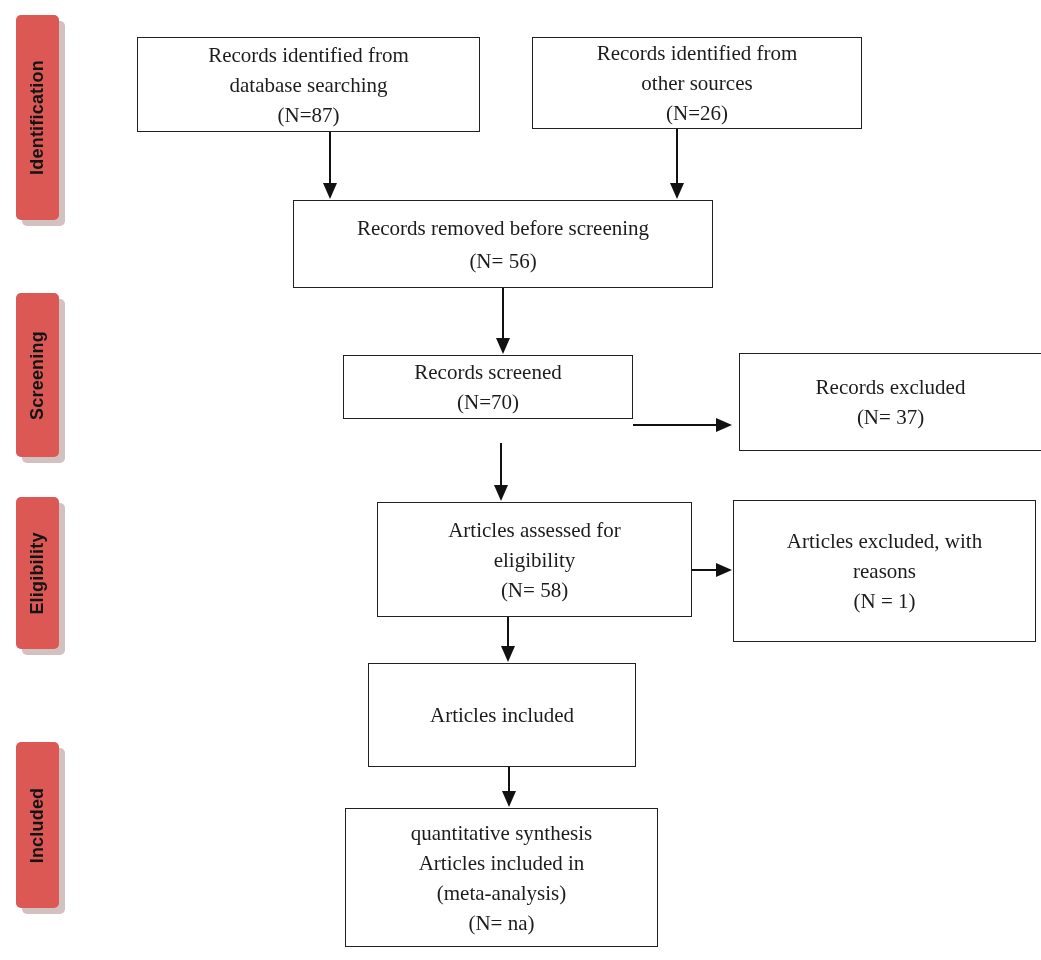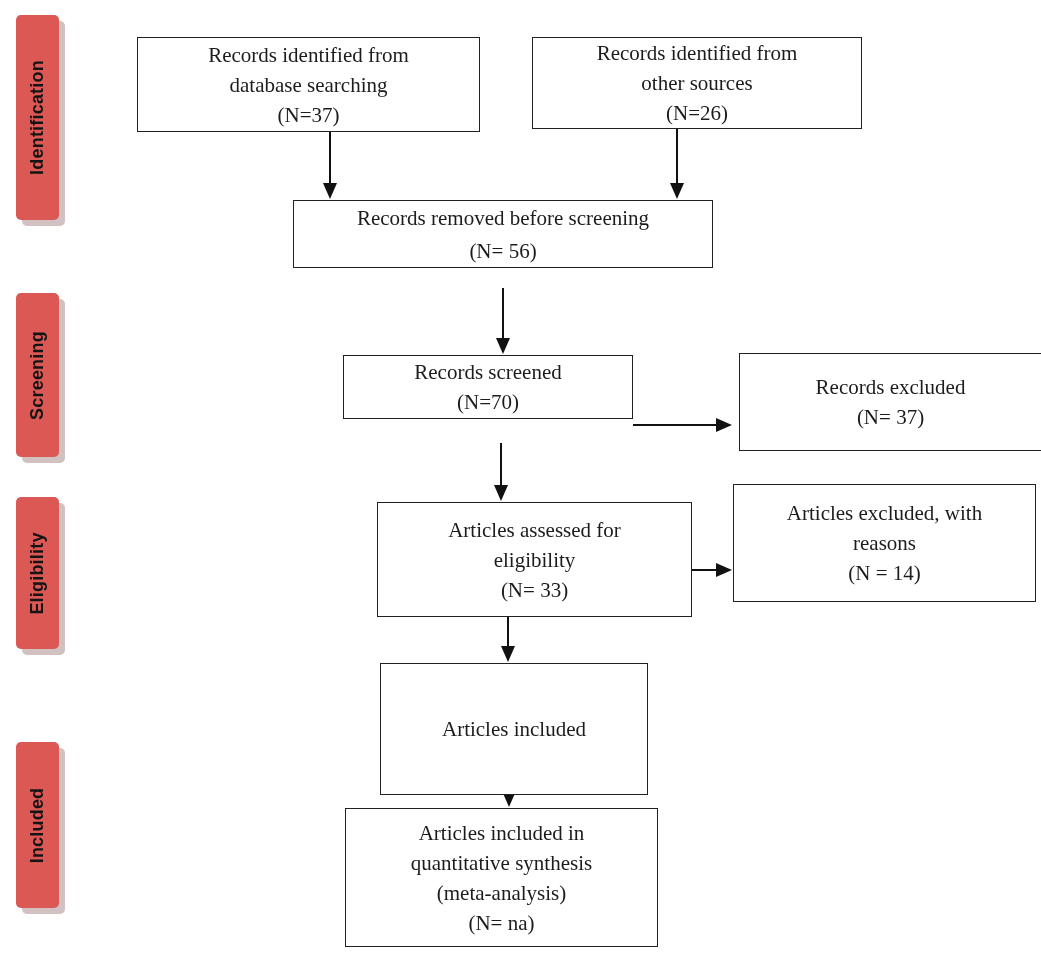--- a/index.html
+++ b/index.html
@@ -89,60 +89,60 @@
   <div class="stage" style="left:16px;top:497px;width:43px;height:152px">
     <span class="stage-text">Eligibility</span>
   </div>
   <div class="stage" style="left:16px;top:742px;width:43px;height:166px">
     <span class="stage-text">Included</span>
   </div>
 
   <div class="box" style="left:137px;top:37px;width:343px;height:95px">
     <span class="line">Records identified from</span>
     <span class="line">database searching</span>
-    <span class="line">(N=37)</span>
+    <span class="line">(N=87)</span>
   </div>
 
   <div class="box" style="left:532px;top:37px;width:330px;height:92px">
     <span class="line">Records identified from</span>
     <span class="line">other sources</span>
     <span class="line">(N=26)</span>
   </div>
 
-  <div class="box" style="left:293px;top:200px;width:420px;height:68px">
+  <div class="box" style="left:293px;top:200px;width:420px;height:88px">
     <span class="line">Records removed before screening</span>
     <span class="line line-gap">(N= 56)</span>
   </div>
 
   <div class="box" style="left:343px;top:355px;width:290px;height:64px">
     <span class="line">Records screened</span>
     <span class="line">(N=70)</span>
   </div>
 
   <div class="box" style="left:739px;top:353px;width:303px;height:98px">
     <span class="line">Records excluded</span>
     <span class="line">(N= 37)</span>
   </div>
 
   <div class="box" style="left:377px;top:502px;width:315px;height:115px">
     <span class="line">Articles assessed for</span>
     <span class="line">eligibility</span>
-    <span class="line">(N= 33)</span>
+    <span class="line">(N= 58)</span>
   </div>
 
-  <div class="box" style="left:733px;top:484px;width:303px;height:118px">
+  <div class="box" style="left:733px;top:500px;width:303px;height:142px">
     <span class="line">Articles excluded, with</span>
     <span class="line">reasons</span>
-    <span class="line">(N = 14)</span>
+    <span class="line">(N = 1)</span>
   </div>
 
-  <div class="box" style="left:380px;top:663px;width:268px;height:132px">
+  <div class="box" style="left:368px;top:663px;width:268px;height:104px">
     <span class="line">Articles included</span>
   </div>
 
   <div class="box" style="left:345px;top:808px;width:313px;height:139px">
+    <span class="line">quantitative synthesis</span>
     <span class="line">Articles included in</span>
-    <span class="line">quantitative synthesis</span>
     <span class="line">(meta-analysis)</span>
     <span class="line">(N= na)</span>
   </div>
 
 </div>
 
 </body></html>

